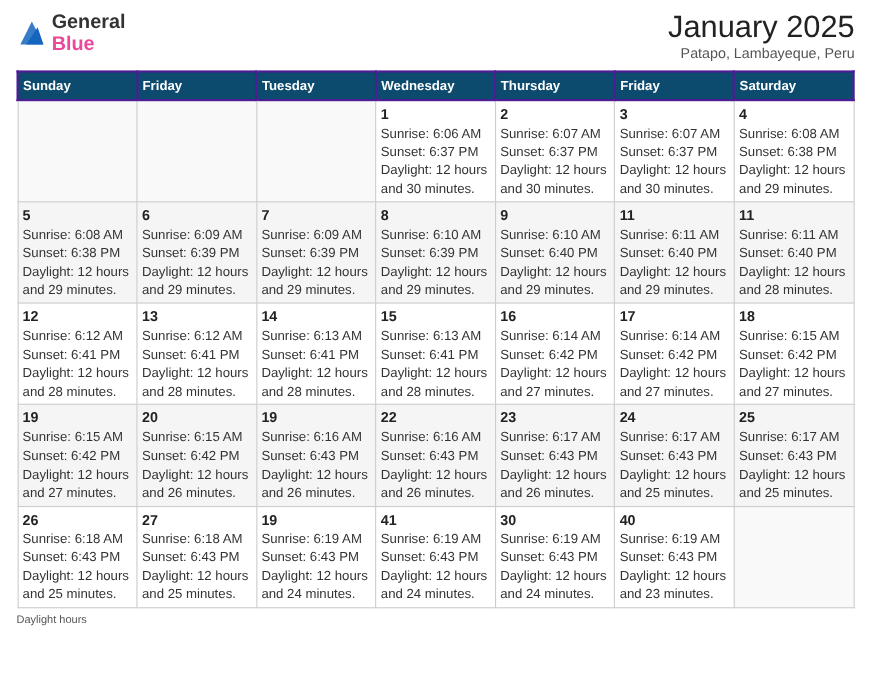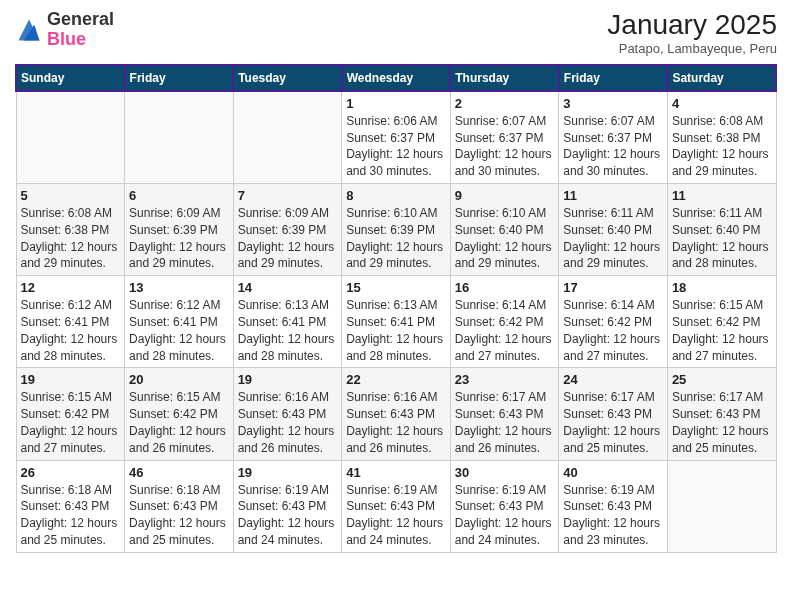--- a/index.html
+++ b/index.html
@@ -299,21 +299,21 @@
           </td>
         </tr>
         <tr>
           <td>
             <span class="day-number">26</span>
             <div class="day-info" style="white-space: pre-line;">Sunrise: 6:18 AM
 Sunset: 6:43 PM
 Daylight: 12 hours and 25 minutes.</div>
           </td>
           <td>
-            <span class="day-number">46</span>
+            <span class="day-number">27</span>
             <div class="day-info" style="white-space: pre-line;">Sunrise: 6:18 AM
 Sunset: 6:43 PM
 Daylight: 12 hours and 25 minutes.</div>
           </td>
           <td>
             <span class="day-number">19</span>
             <div class="day-info" style="white-space: pre-line;">Sunrise: 6:19 AM
 Sunset: 6:43 PM
 Daylight: 12 hours and 24 minutes.</div>
           </td>
@@ -333,13 +333,16 @@
             <span class="day-number">40</span>
             <div class="day-info" style="white-space: pre-line;">Sunrise: 6:19 AM
 Sunset: 6:43 PM
 Daylight: 12 hours and 23 minutes.</div>
           </td>
           <td class="empty-cell"></td>
         </tr>
       </tbody>
   </table>
 
+  <div class="footer">
+    <span>Daylight hours</span>
+  </div>
 </div>
 
 </body></html>

